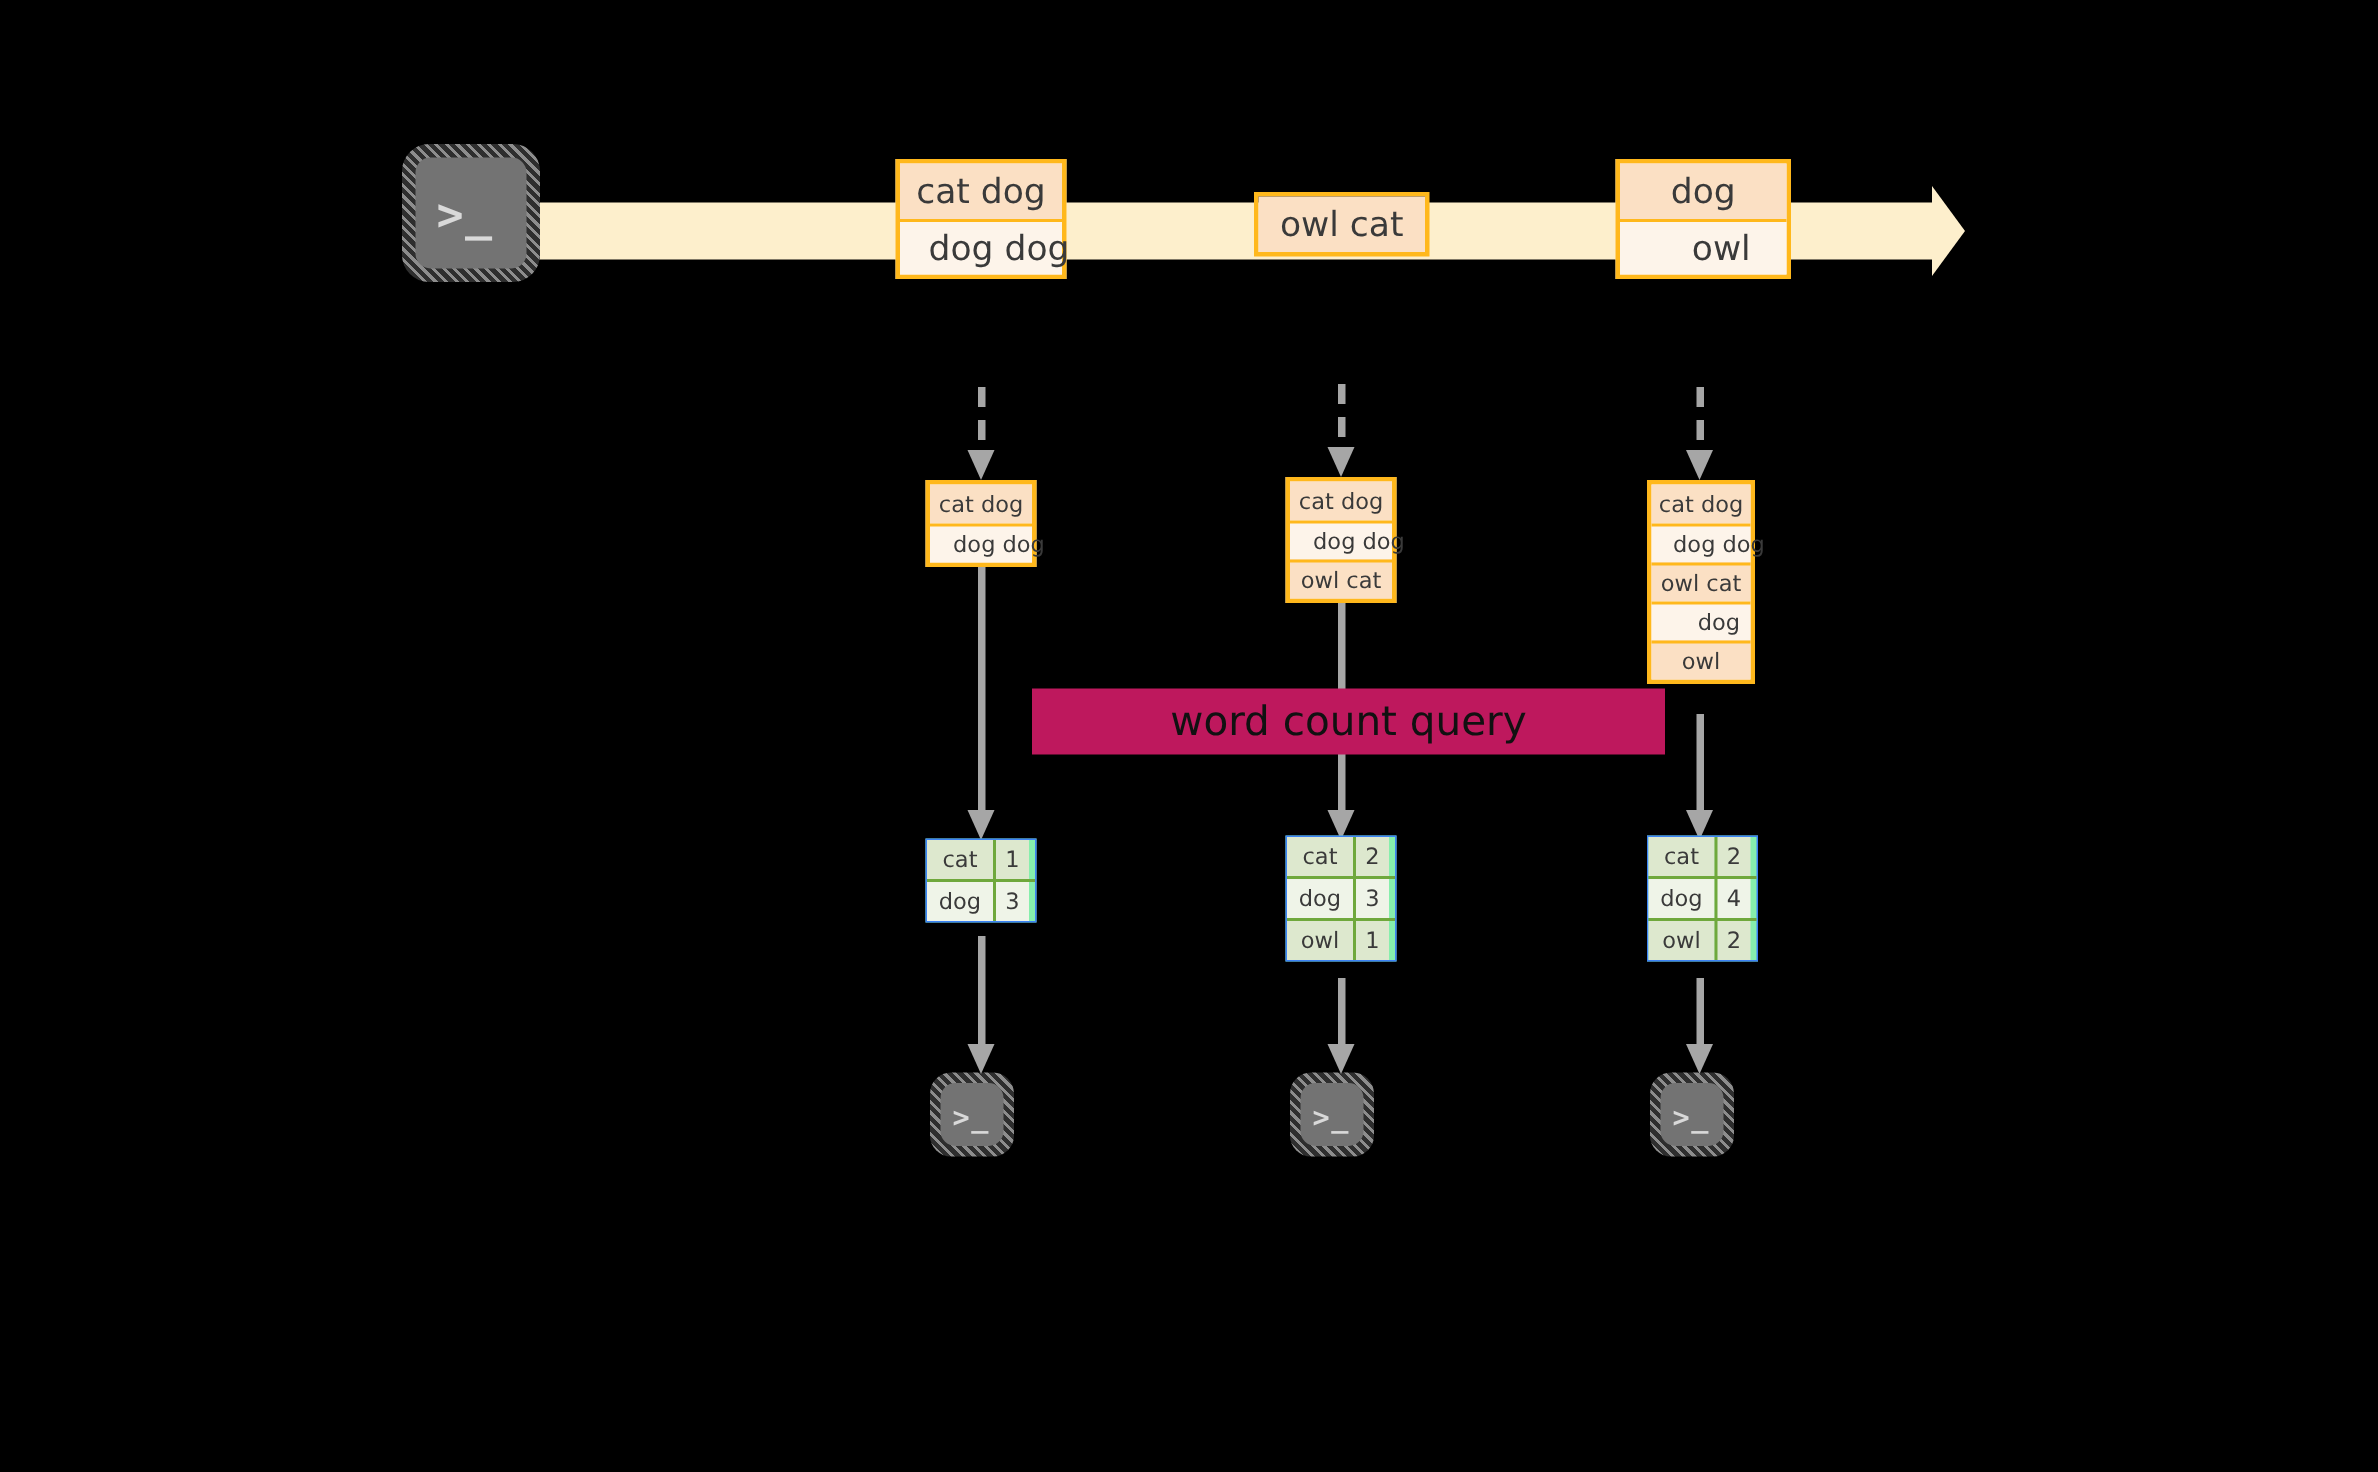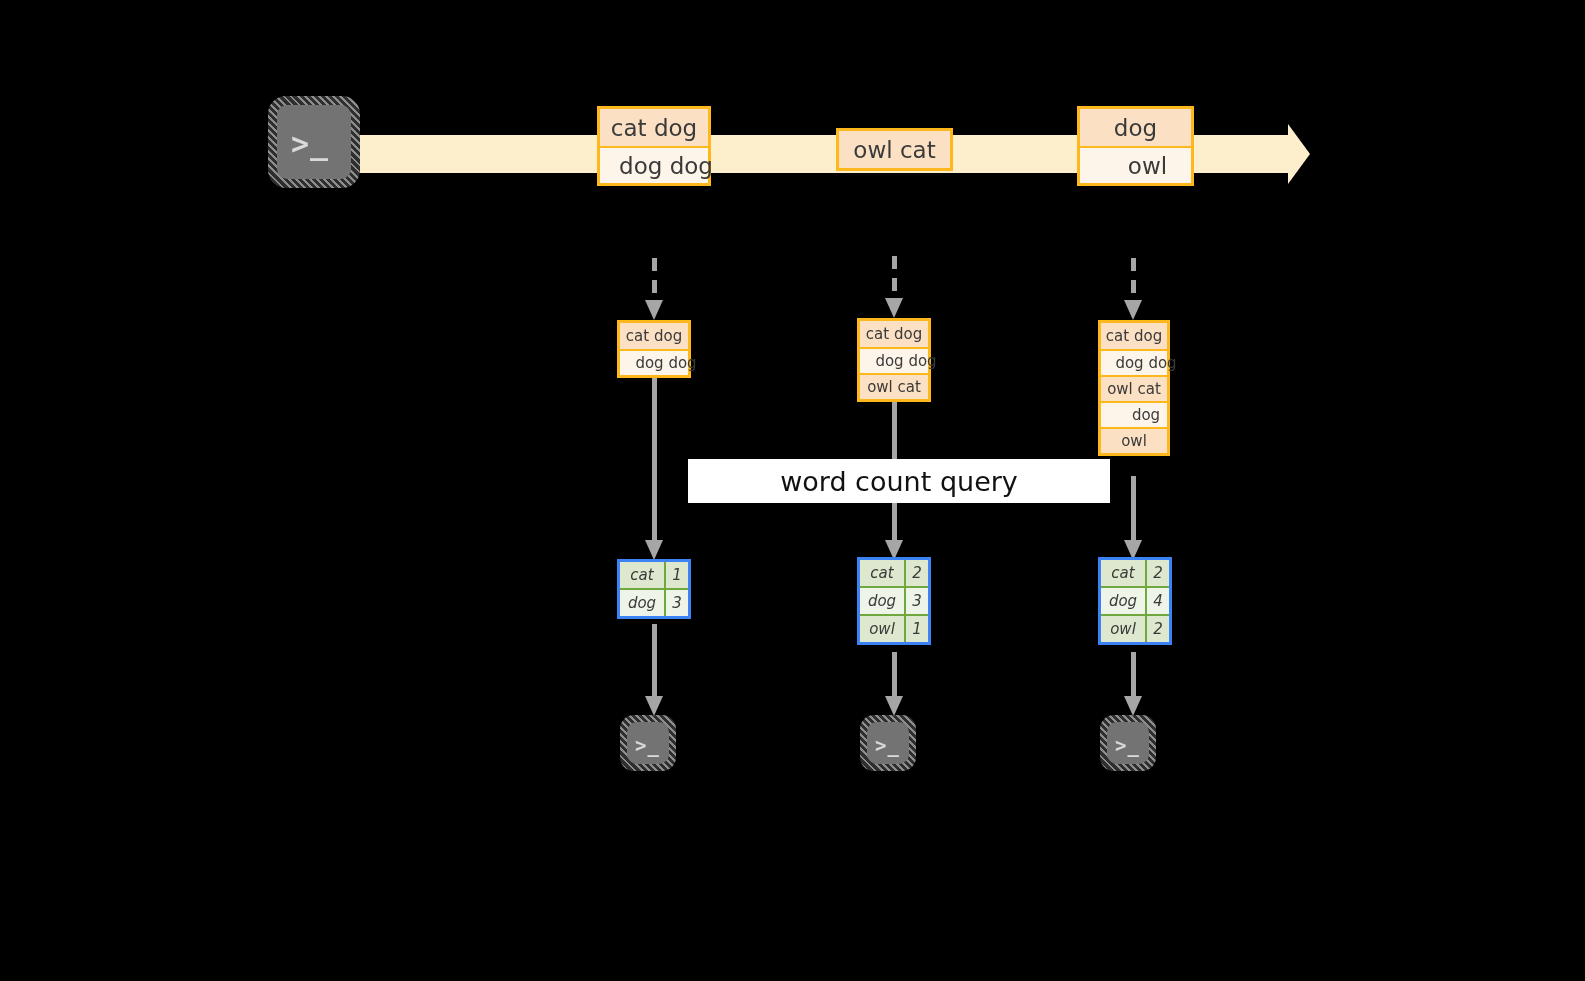--- a/index.html
+++ b/index.html
@@ -115,24 +115,23 @@
   .obox.mid { border-width: 3px; }
   .obox.mid .row { height: 26px; font-size: 15px; }
   .obox.m1 { left: 617px;  top: 320px; width: 74px; }
   .obox.m2 { left: 857px;  top: 318px; width: 74px; }
   .obox.m3 { left: 1098px; top: 320px; width: 72px; }
 
   
   .gbox {
     position: absolute;
     box-sizing: border-box;
-    border: 3px solid #3b82f6;
+    border: 1px solid #3b82f6;
     z-index: 4;
-    background: #404040;
-    font-style: italic;
+    background: #86efac;
   }
   .gbox .grow {
     display: flex;
     height: 26px;
   }
   .gbox .grow + .grow { border-top: 2px solid #6FA83C; }
   .gbox .gcell {
     box-sizing: border-box;
     display: flex;
     align-items: center;
@@ -175,21 +174,21 @@
     border-top: 20px solid #A6A6A6;
   }
 
   
   .banner {
     position: absolute;
     left: 688px;
     top: 459px;
     width: 422px;
     height: 44px;
-    background: #ffffff;
+    background: #be185d;
     z-index: 6;
     display: flex;
     align-items: center;
     justify-content: center;
   }
   .banner span {
     font-size: 27px;
     color: #111111;
     white-space: nowrap;
   }

